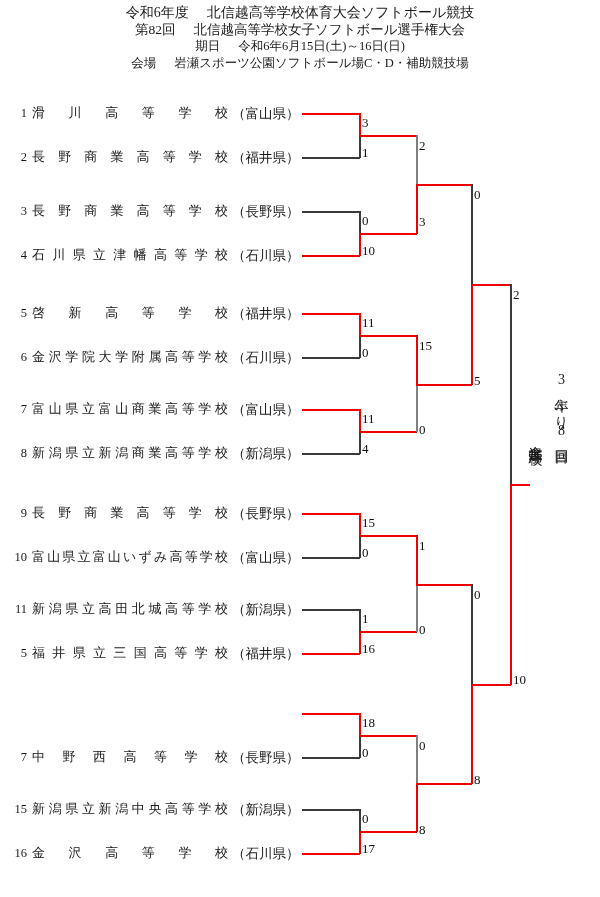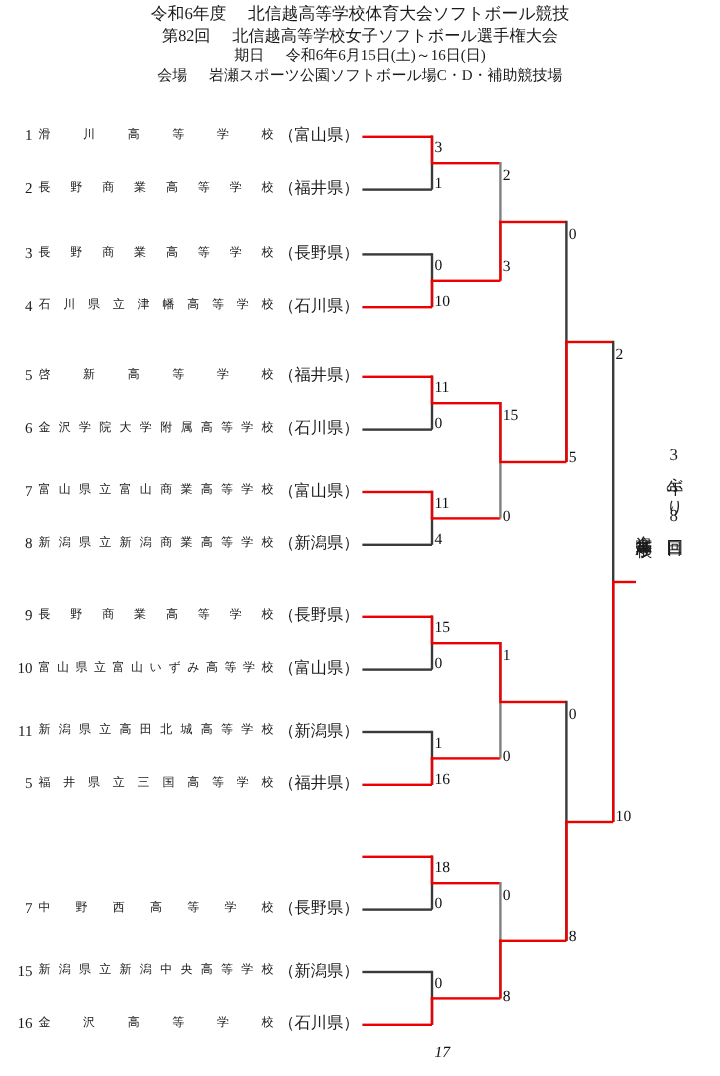--- a/index.html
+++ b/index.html
@@ -23,21 +23,21 @@
   .hline.l4{font-size:12.5px;}
 
   
   .team{position:absolute;height:18px;line-height:18px;white-space:nowrap;}
   .team .seed{
     position:absolute;right:100%;margin-right:5px;
     width:18px;text-align:right;font-size:12.5px;
     font-family:"Liberation Serif",serif;
   }
   .team .nm{
-    display:inline-block;font-size:10px;
+    display:inline-block;font-size:13px;
     text-align:justify;text-align-last:justify;
     width:196px;vertical-align:top;
   }
   .team .pref{display:inline-block;font-size:13.5px;width:66px;text-align:left;}
 
   
   .h{position:absolute;height:0;border-top-width:2px;border-top-style:solid;}
   .v{position:absolute;width:0;border-left-width:2px;border-left-style:solid;}
   .win{border-color:#ee0000;}
   .lose{border-color:#3a3a3a;}
@@ -240,21 +240,21 @@
   <div class="sc" style="left:362px;top:346px;">0</div>
   <div class="sc" style="left:362px;top:412px;">11</div>
   <div class="sc" style="left:362px;top:442px;">4</div>
   <div class="sc" style="left:362px;top:516px;">15</div>
   <div class="sc" style="left:362px;top:546px;">0</div>
   <div class="sc" style="left:362px;top:612px;">1</div>
   <div class="sc" style="left:362px;top:642px;">16</div>
   <div class="sc" style="left:362px;top:716px;">18</div>
   <div class="sc" style="left:362px;top:746px;">0</div>
   <div class="sc" style="left:362px;top:812px;">0</div>
-  <div class="sc" style="left:362px;top:870px;font-style:italic;">17</div>
+  <div class="sc" style="left:362px;top:842px;">17</div>
 
   <div class="sc" style="left:419px;top:139px;">2</div>
   <div class="sc" style="left:419px;top:215px;">3</div>
   <div class="sc" style="left:419px;top:339px;">15</div>
   <div class="sc" style="left:419px;top:423px;">0</div>
   <div class="sc" style="left:419px;top:539px;">1</div>
   <div class="sc" style="left:419px;top:623px;">0</div>
   <div class="sc" style="left:419px;top:739px;">0</div>
   <div class="sc" style="left:419px;top:823px;">8</div>
 

